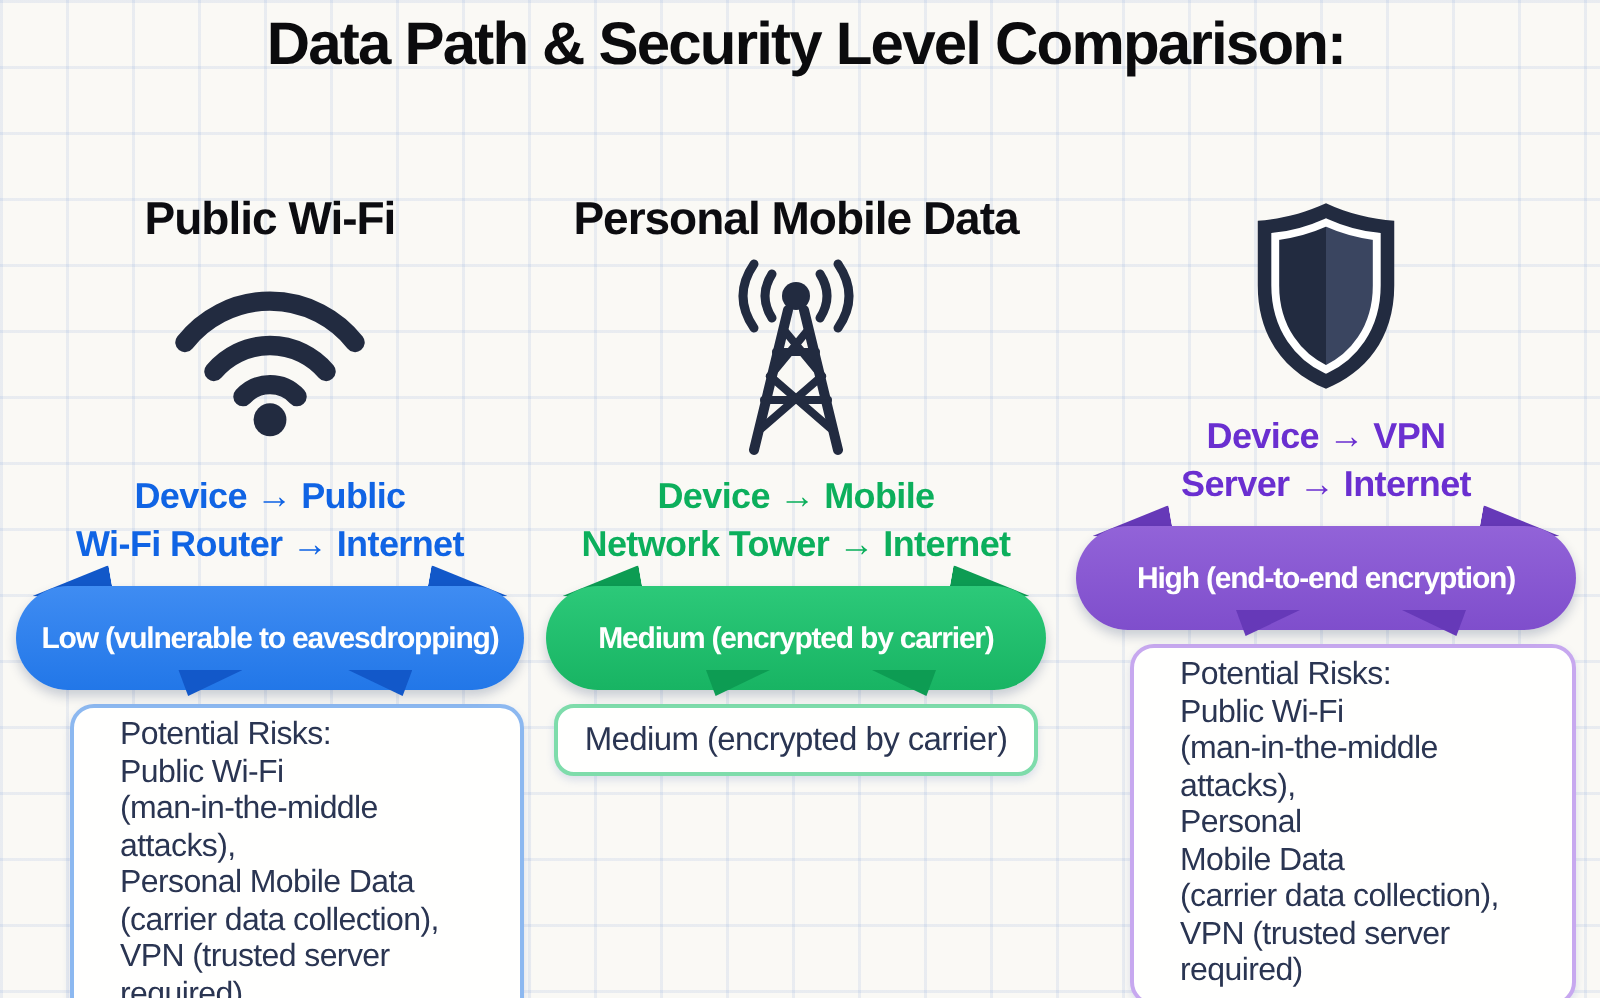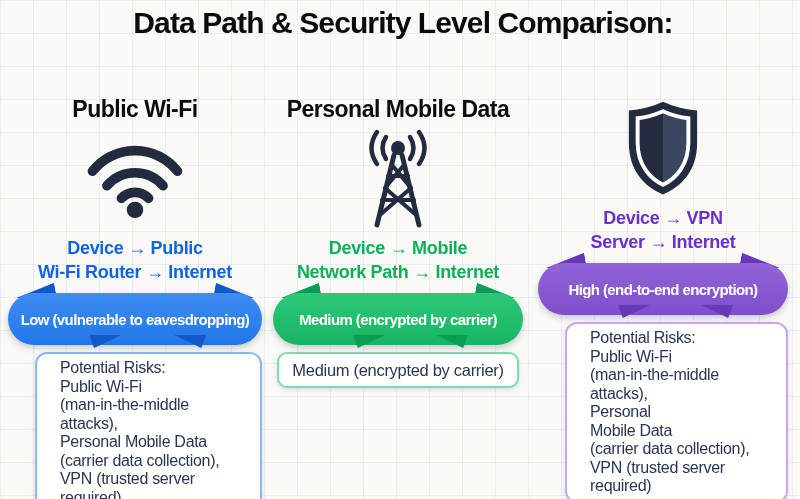--- a/index.html
+++ b/index.html
@@ -120,21 +120,21 @@
           <path d="M44 37 L63 60"></path>
           <path d="M56 37 L37 60"></path>
           <path d="M37 60 L67 86"></path>
           <path d="M63 60 L33 86"></path>
           <path d="M40 48 L60 48"></path>
           <path d="M34 72 L66 72"></path>
         </g>
       </svg>
     </div>
     <div class="path-text">Device → Mobile
-Network Path → Internet</div>
+Network Tower → Internet</div>
     <div class="banner">
       <div class="arr arr-tl"></div>
       <div class="arr arr-tr"></div>
       <div class="arr fold-bl"></div>
       <div class="arr fold-br"></div>
       <div class="pill">Medium (encrypted by carrier)</div>
     </div>
     <div class="detail-box single">Medium (encrypted by carrier)</div>
   </div>
 

